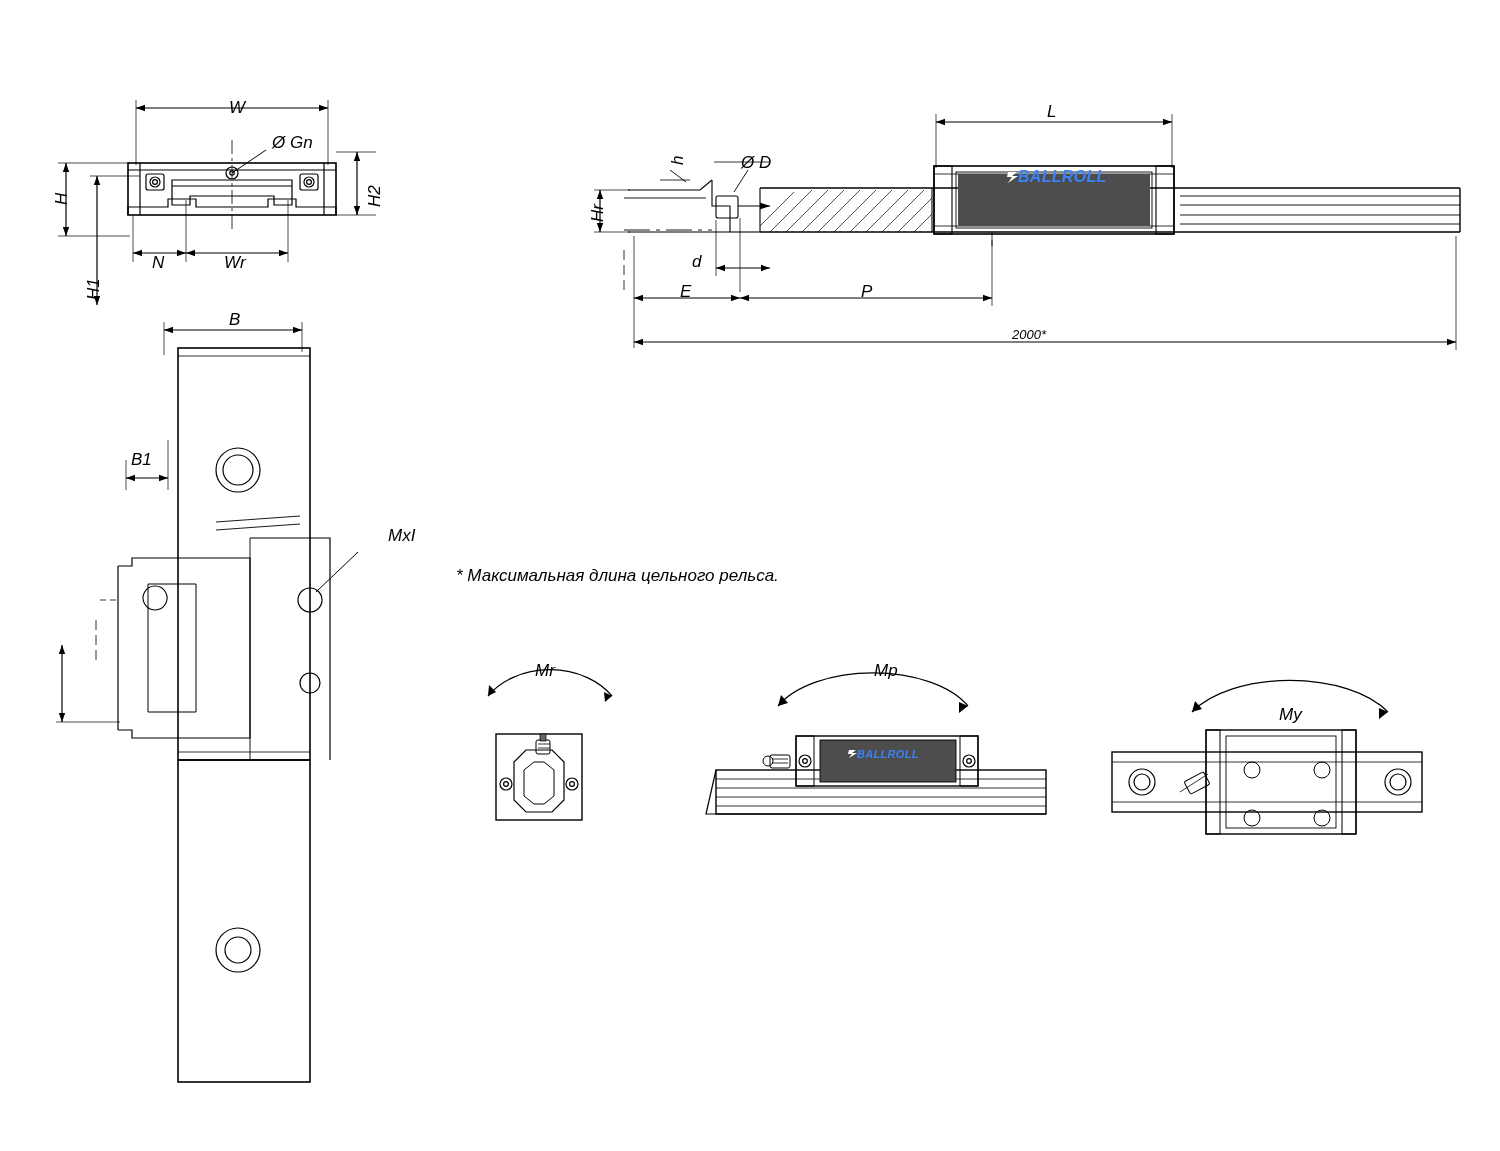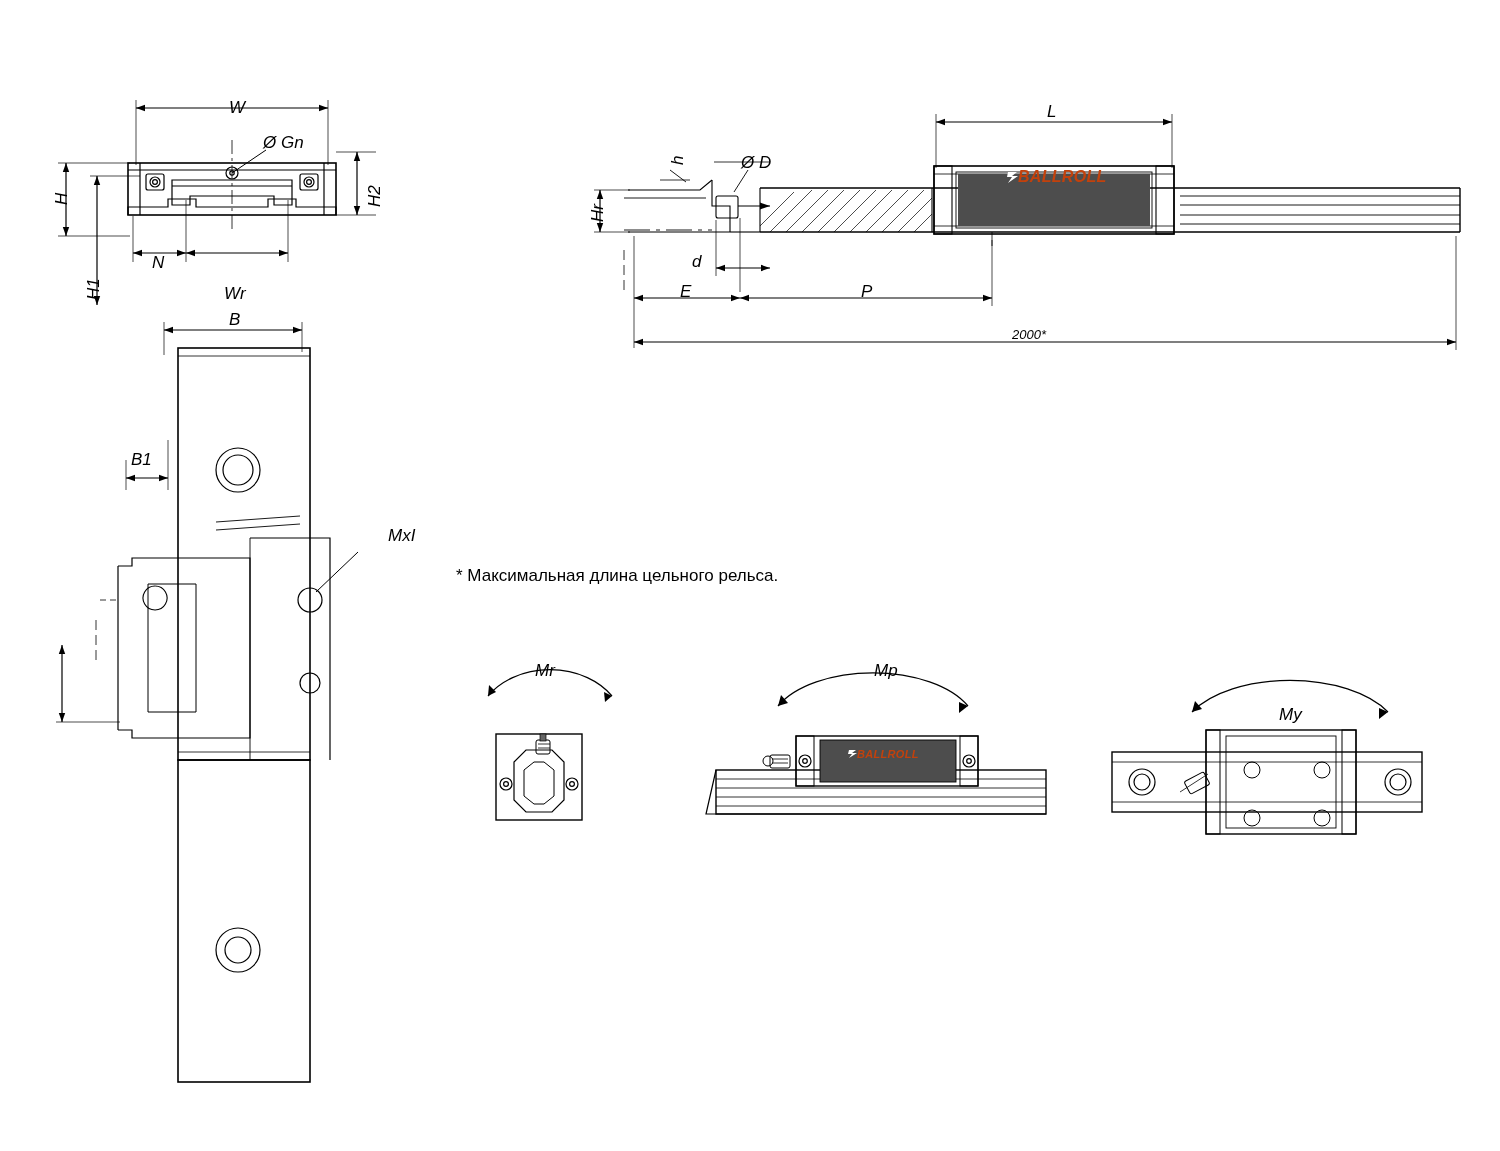--- a/index.html
+++ b/index.html
@@ -25,35 +25,36 @@
     color: #000000;
     white-space: nowrap;
   }
   .lbl.rot {
     transform-origin: 0 0;
     transform: rotate(-90deg);
   }
   .note {
     position: absolute;
     font-family: "Liberation Sans", sans-serif;
+    font-style: italic;
     font-size: 17px;
     color: #000;
     white-space: nowrap;
   }
   svg.dwg {
     position: absolute;
     left: 0;
     top: 0;
   }
   .brand {
     position: absolute;
     font-family: "Liberation Sans", sans-serif;
     font-weight: bold;
     font-style: italic;
-    color: #c2410c;
+    color: #3b82f6;
     letter-spacing: 0.3px;
     white-space: nowrap;
   }
 </style>
 </head>
 <body>
 
 <div id="sheet">
 
   <svg class="dwg" width="1500" height="1151" viewBox="0 0 1500 1151" stroke="#000" fill="none" stroke-width="1.2" shape-rendering="geometricPrecision">
@@ -328,22 +329,22 @@
       <rect x="1186" y="776" width="22" height="14" rx="2" stroke-width="1" transform="rotate(-28 1197 783)"></rect>
       <line x1="1180" y1="792" x2="1208" y2="774" stroke-width="0.8"></line>
     </g>
   </svg>
 
   <span class="lbl" style="left:229px; top:98px;">W</span>
   <span class="lbl rot" style="left:52px; top:205px;">H</span>
   <span class="lbl rot" style="left:84px; top:300px;">H1</span>
   <span class="lbl rot" style="left:365px; top:207px;">H2</span>
   <span class="lbl" style="left:152px; top:253px;">N</span>
-  <span class="lbl" style="left:224px; top:253px;margin-top:31px;">Wr</span>
-  <span class="lbl" style="left:263px; top:133px;font-style:italic;">Ø Gn</span>
+  <span class="lbl" style="left:224px; top:253px;">Wr</span>
+  <span class="lbl" style="left:272px; top:133px;font-style:italic;">Ø Gn</span>
 
   <span class="lbl" style="left:229px; top:310px;">B</span>
   <span class="lbl" style="left:131px; top:450px;">B1</span>
   <span class="lbl" style="left:364px; top:526px;margin-left:24px;">MxI</span>
 
   <span class="lbl" style="left:1047px; top:102px;">L</span>
   <span class="lbl rot" style="left:668px; top:165px;">h</span>
   <span class="lbl" style="left:729px; top:153px;margin-left:12px;">Ø D</span>
   <span class="lbl rot" style="left:588px; top:222px;">Hr</span>
   <span class="lbl" style="left:692px; top:252px;">d</span>

